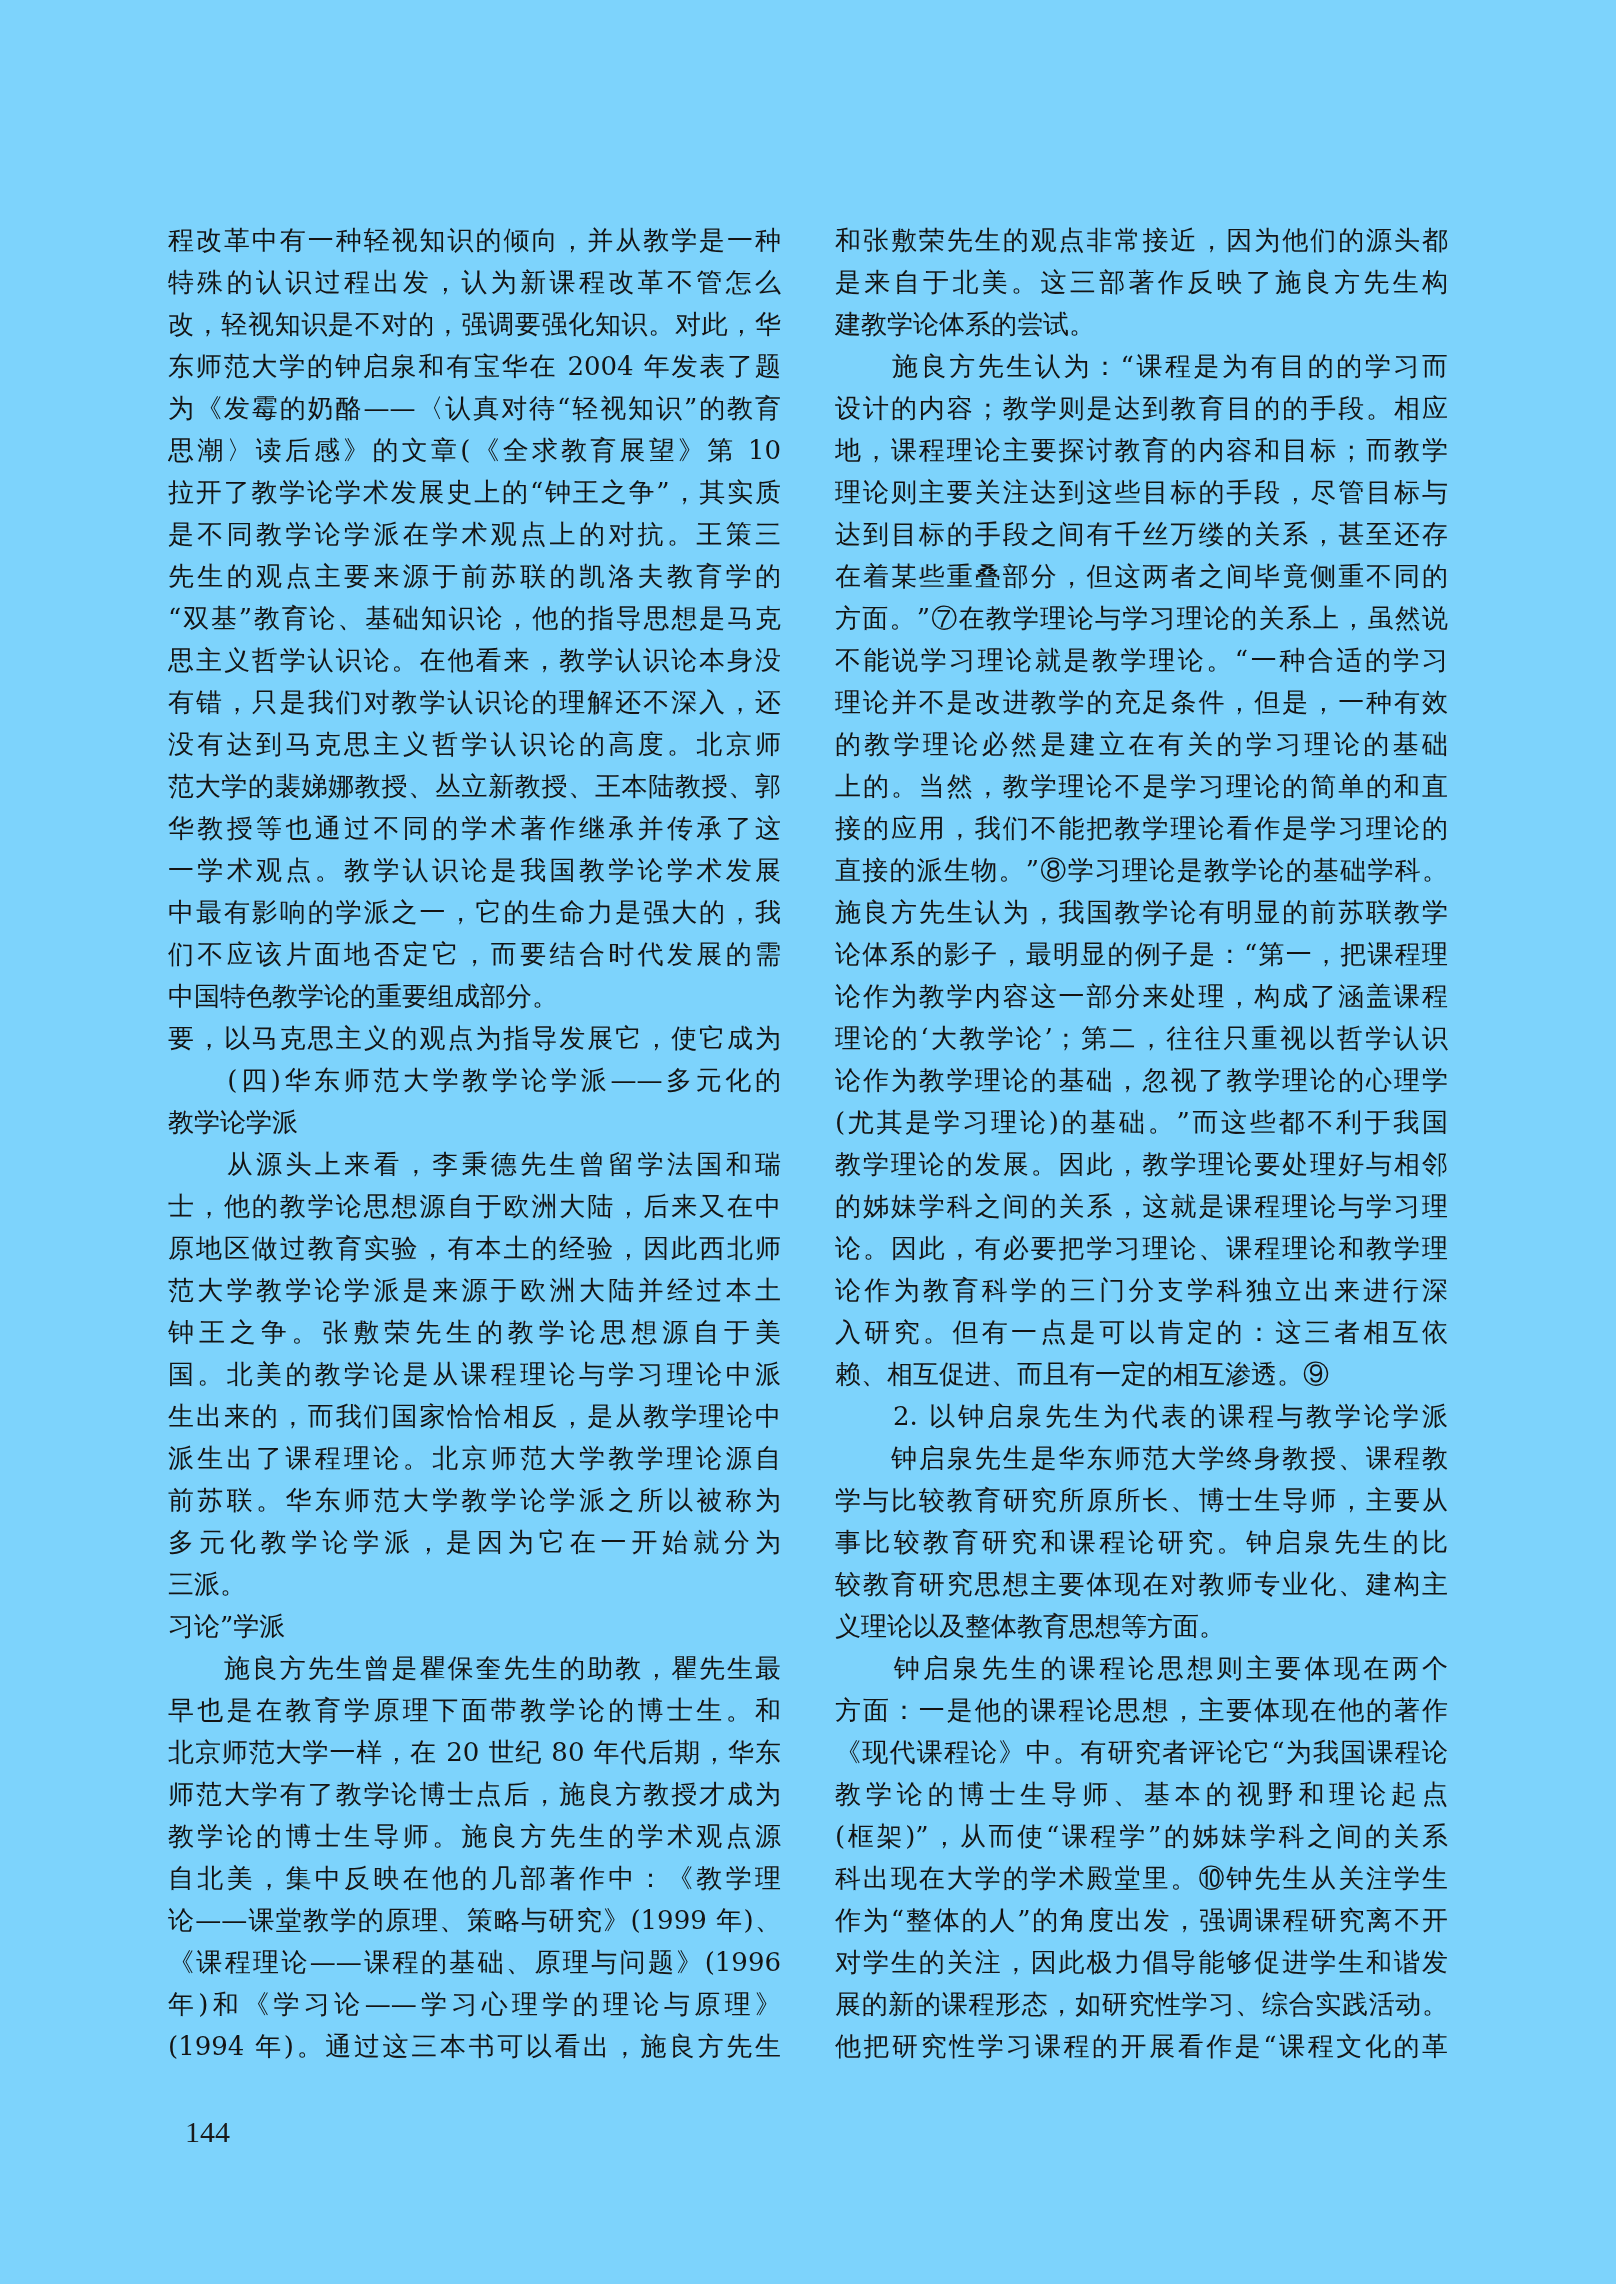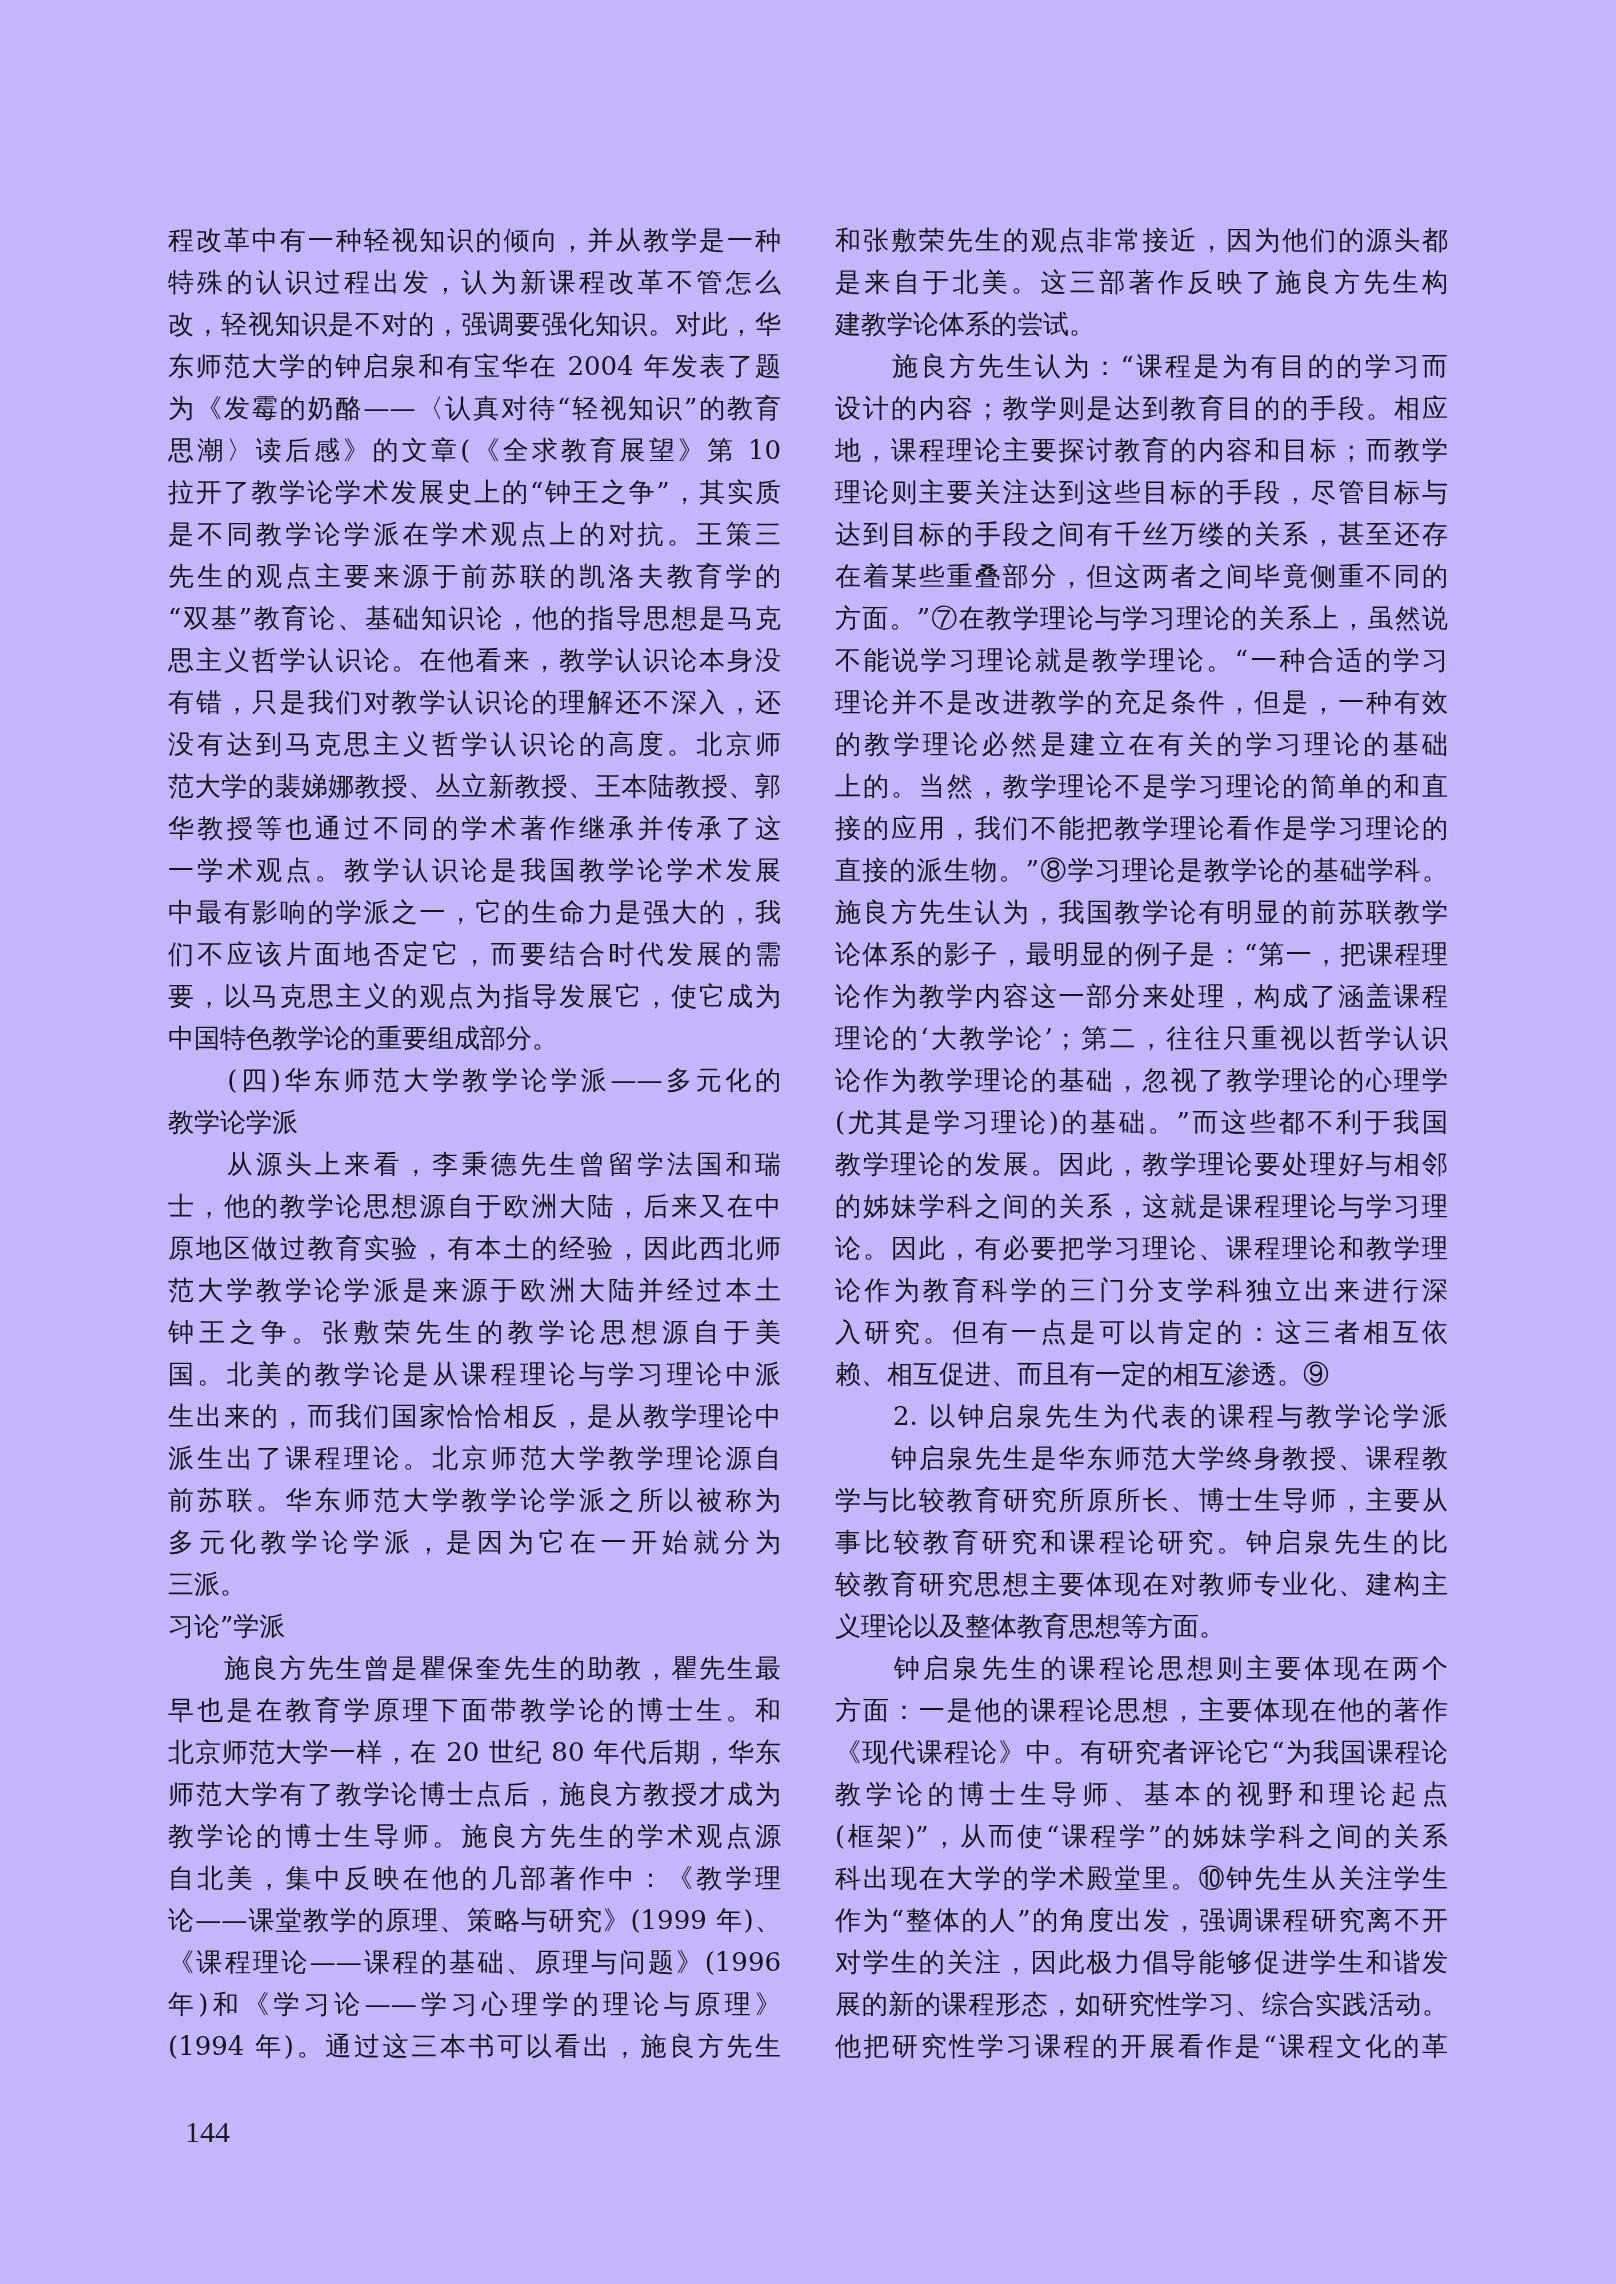--- a/index.html
+++ b/index.html
@@ -10,21 +10,21 @@
     width: 1616px;
     height: 2284px;
     background: #ffffff;
     position: relative;
     font-family: "DejaVu Serif", "Liberation Serif", serif;
     color: #141414;
   }
   .page {
     position: absolute;
     inset: 0;
-    background: #c4b5fd;
+    background: #7dd3fc;
   }
   .column {
     position: absolute;
     top: 219px;
     width: 613px;
     font-size: 26px;
     line-height: 42px;
     color: #141414;
     letter-spacing: 0;
   }
@@ -67,22 +67,22 @@
       <div class="line">先生的观点主要来源于前苏联的凯洛夫教育学的</div>
       <div class="line">“双基”教育论、基础知识论，他的指导思想是马克</div>
       <div class="line">思主义哲学认识论。在他看来，教学认识论本身没</div>
       <div class="line">有错，只是我们对教学认识论的理解还不深入，还</div>
       <div class="line">没有达到马克思主义哲学认识论的高度。北京师</div>
       <div class="line">范大学的裴娣娜教授、丛立新教授、王本陆教授、郭</div>
       <div class="line">华教授等也通过不同的学术著作继承并传承了这</div>
       <div class="line">一学术观点。教学认识论是我国教学论学术发展</div>
       <div class="line">中最有影响的学派之一，它的生命力是强大的，我</div>
       <div class="line">们不应该片面地否定它，而要结合时代发展的需</div>
+      <div class="line para-end">中国特色教学论的重要组成部分。</div>
       <div class="line">要，以马克思主义的观点为指导发展它，使它成为</div>
-      <div class="line para-end">中国特色教学论的重要组成部分。</div>
       <div class="line">　　(四)华东师范大学教学论学派——多元化的</div>
       <div class="line para-end">教学论学派</div>
       <div class="line">　　从源头上来看，李秉德先生曾留学法国和瑞</div>
       <div class="line">士，他的教学论思想源自于欧洲大陆，后来又在中</div>
       <div class="line">原地区做过教育实验，有本土的经验，因此西北师</div>
       <div class="line">范大学教学论学派是来源于欧洲大陆并经过本土</div>
       <div class="line">钟王之争。张敷荣先生的教学论思想源自于美</div>
       <div class="line">国。北美的教学论是从课程理论与学习理论中派</div>
       <div class="line">生出来的，而我们国家恰恰相反，是从教学理论中</div>
       <div class="line">派生出了课程理论。北京师范大学教学理论源自</div>

